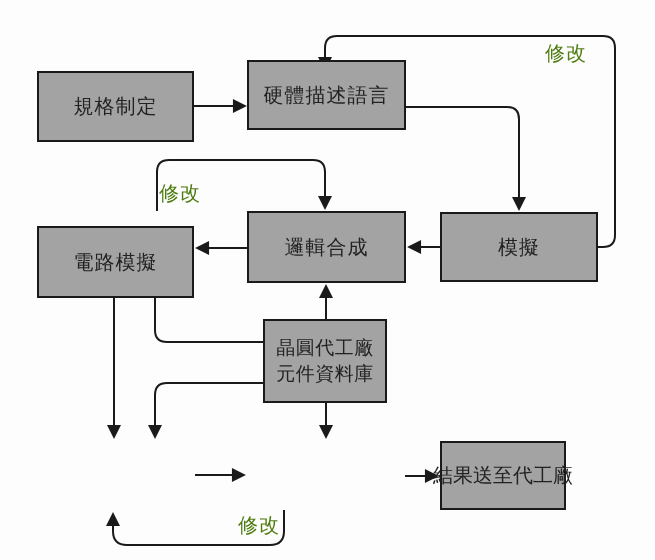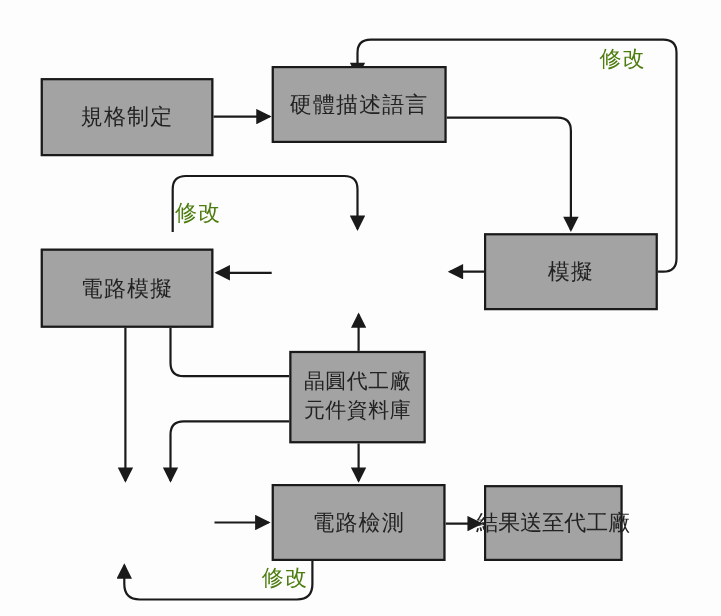--- a/index.html
+++ b/index.html
@@ -105,34 +105,34 @@
   </div>
 
   <div class="node n-hdl">
     <span>硬體描述語言</span>
   </div>
 
   <div class="node n-circuit-sim">
     <span>電路模擬</span>
   </div>
 
+  <div class="node n-logic-synth">
+    <span>邏輯合成</span>
+  </div>
 
   <div class="node n-foundry">
     <span>晶圓代工廠</span>
     <span>元件資料庫</span>
   </div>
 
   <div class="node n-sim">
     <span>模擬</span>
   </div>
 
 
-  <div class="node n-test">
-    <span>電路檢測</span>
-  </div>
 
   <div class="node n-result">
     <span>結果送至代工廠</span>
   </div>
 
   <div class="edge-label lbl-modify-top">修改</div>
 
   <div class="edge-label lbl-modify-mid">修改</div>
 
   <div class="edge-label lbl-modify-bottom">修改</div>

